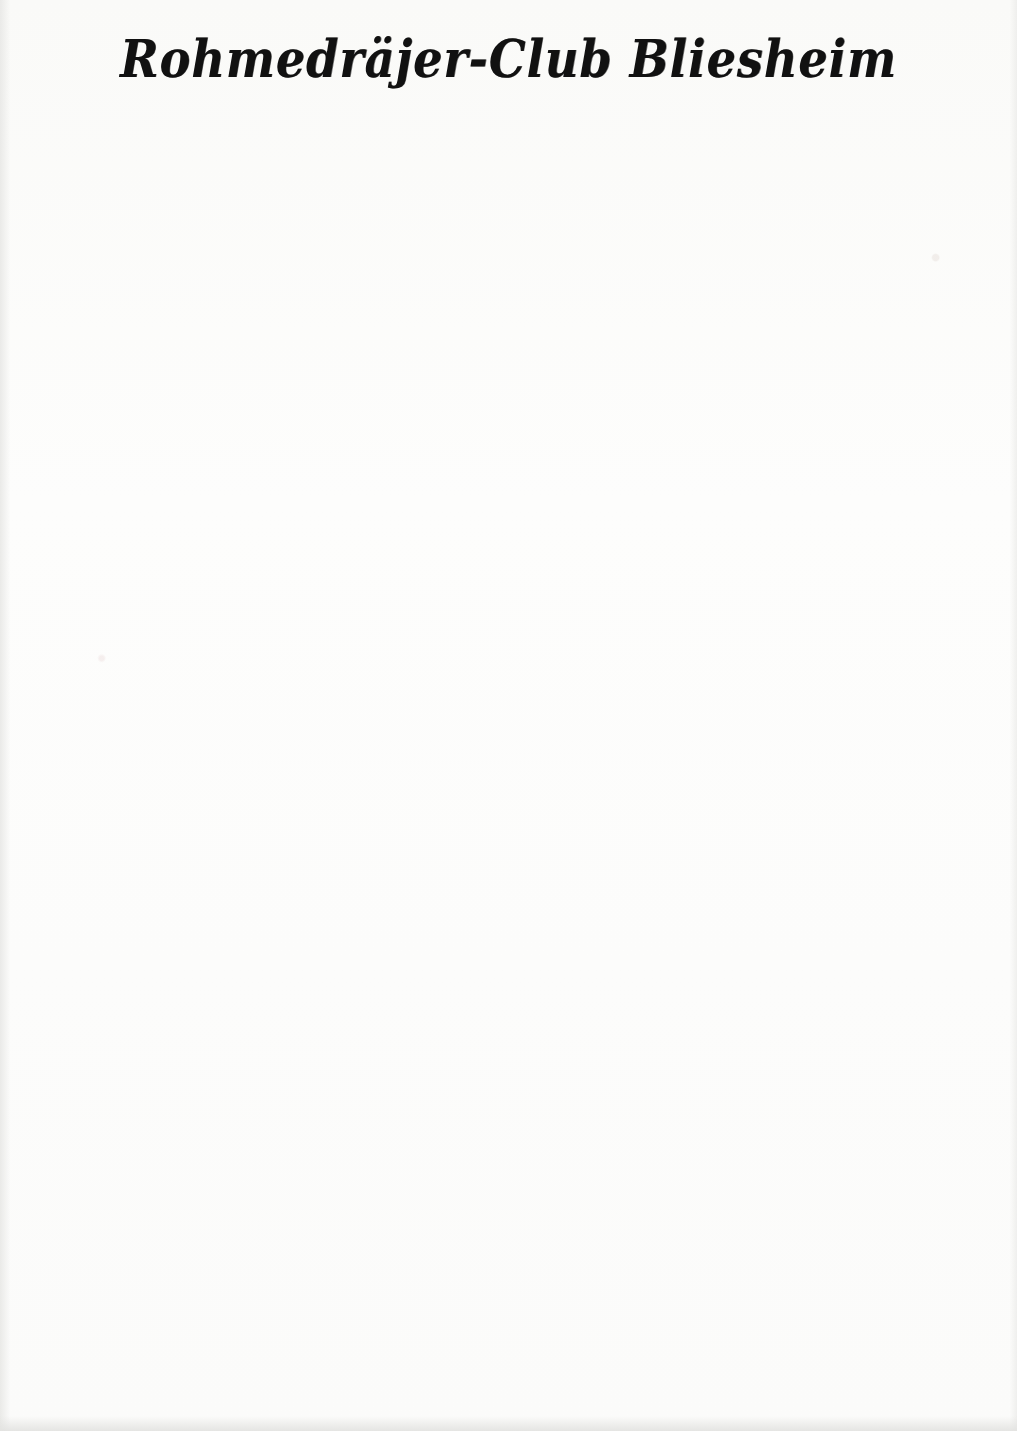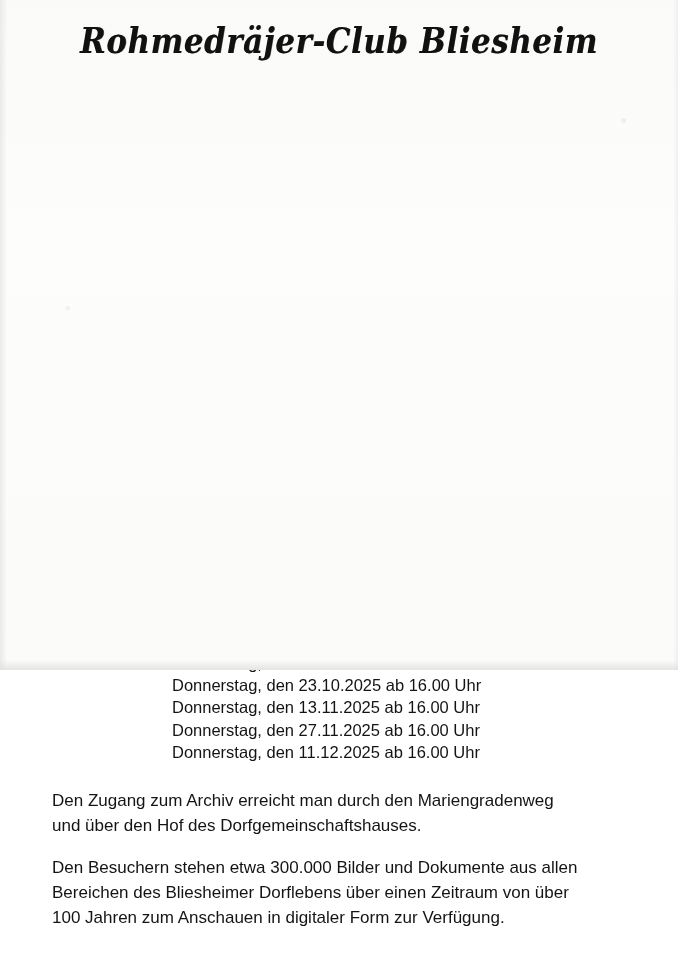--- a/index.html
+++ b/index.html
@@ -11,21 +11,21 @@
     width: 678px;
     height: 954px;
     overflow: hidden;
     font-family: "Liberation Sans", sans-serif;
     color: #1a1a1a;
     position: relative;
   }
   .page {
     position: relative;
     width: 678px;
-    height: 670px;
+    height: 954px;
     background: #fdfdfb;
     box-sizing: border-box;
     padding: 0;
   }
   
   .scan-tint {
     position: absolute;
     inset: 0;
     background:
       radial-gradient(circle at 92% 18%, rgba(222,212,206,0.35) 0 2px, rgba(255,255,255,0) 3px),

